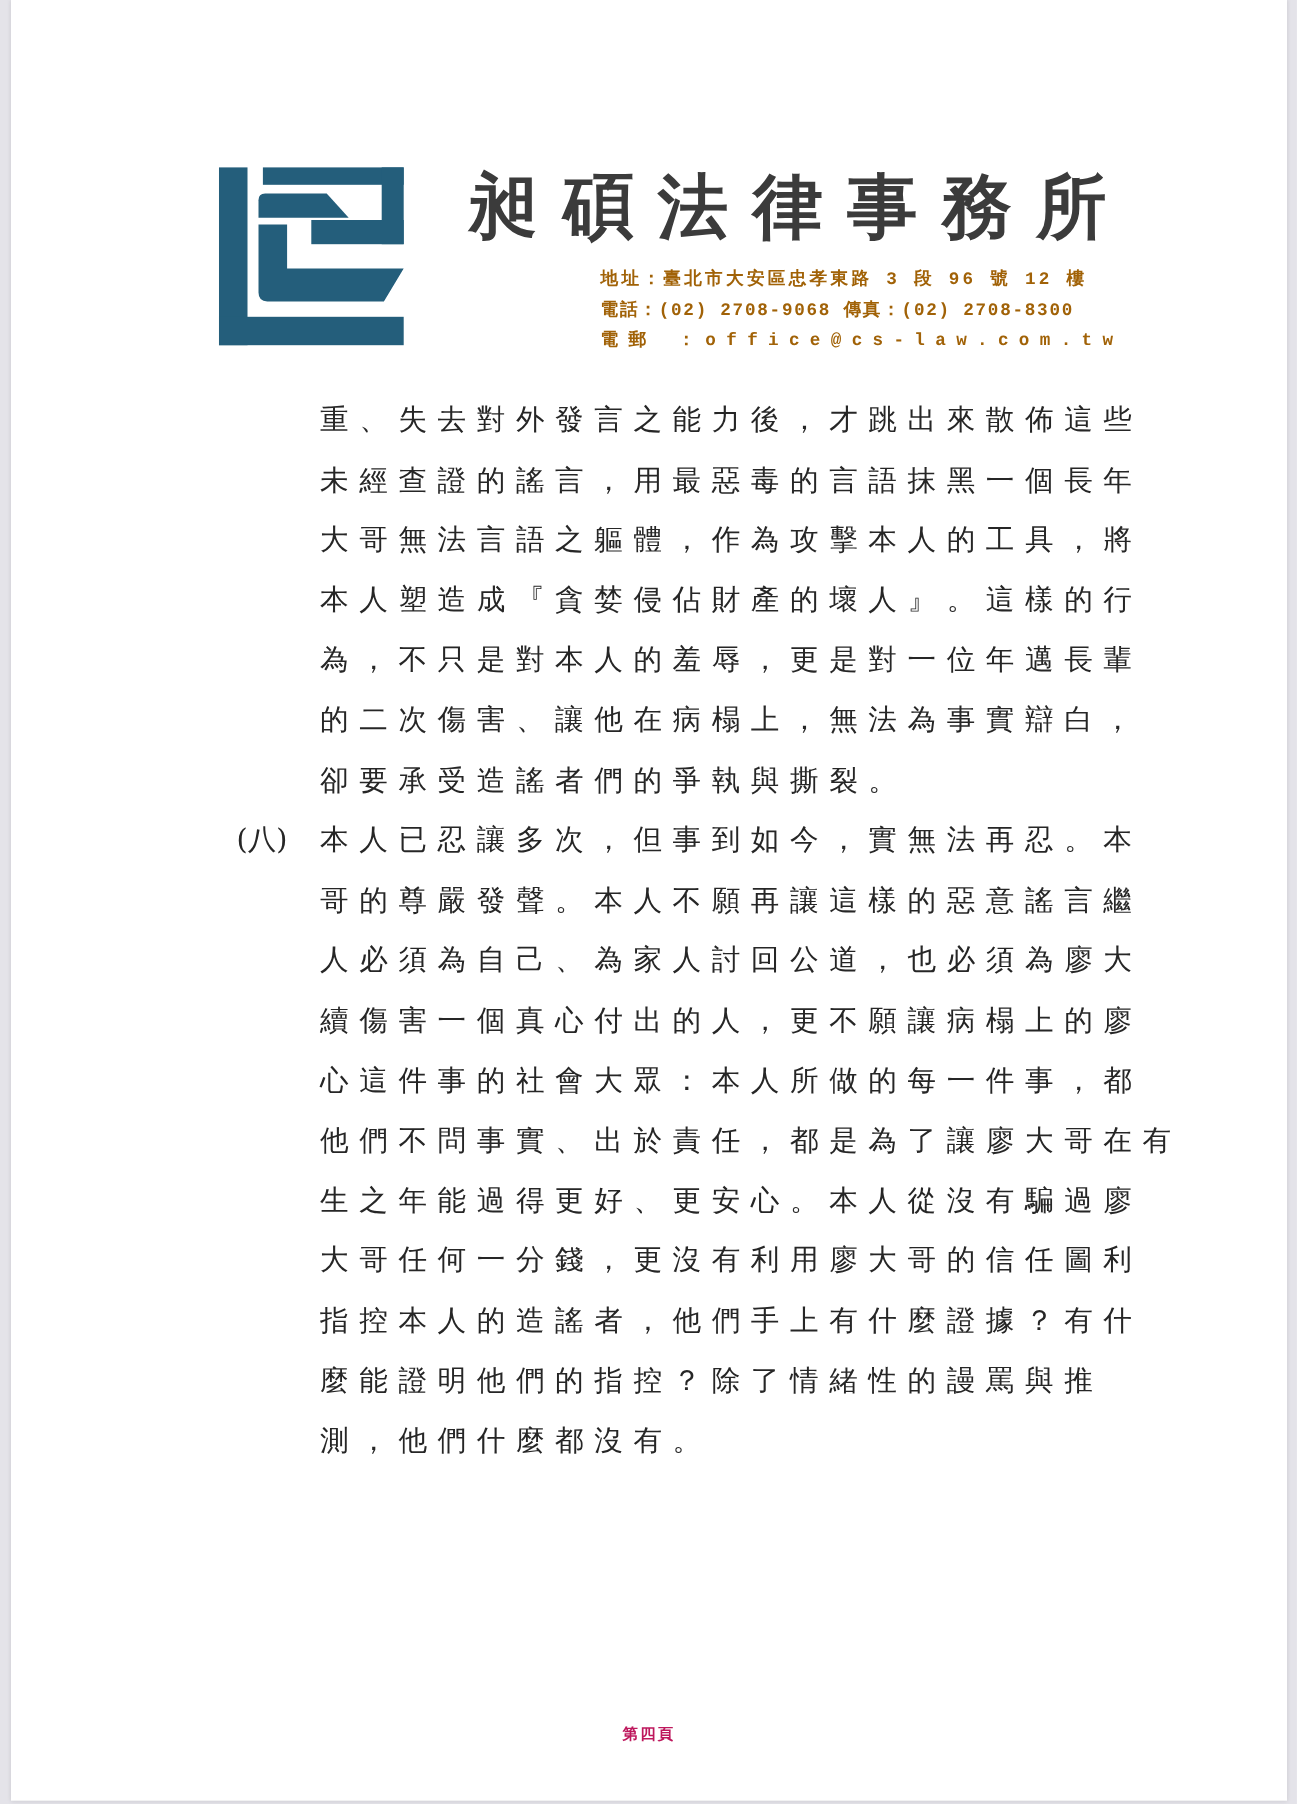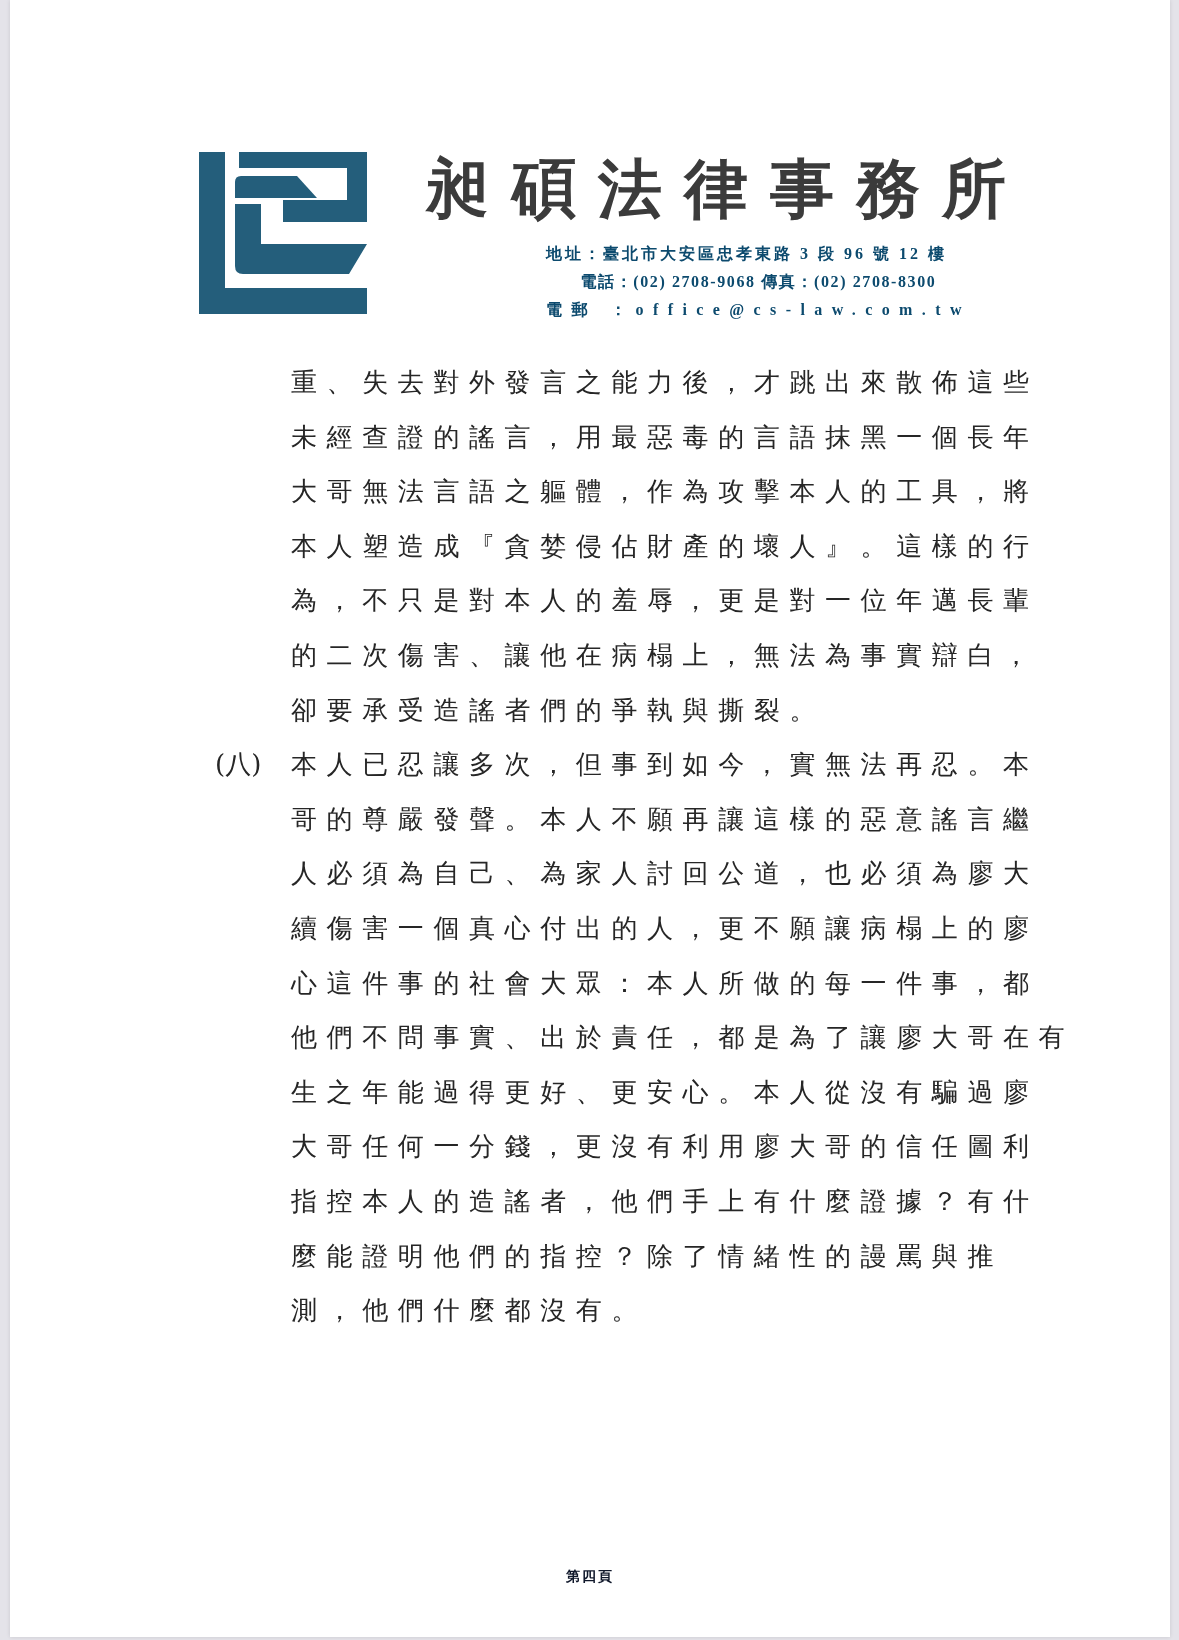--- a/index.html
+++ b/index.html
@@ -47,33 +47,33 @@
       color: #3b3b3b;
       letter-spacing: 22px;
       line-height: 74px;
       white-space: nowrap;
       margin-left: 28px;
     }
     .contact {
       position: absolute;
       left: 536px;
       top: 240px;
-      font-family: Liberation Serif, serif;
+      font-family: Liberation Mono, monospace;
       font-size: 16px;
       font-weight: bold;
-      color: #0c4a6e;
+      color: #a16207;
       line-height: 28px;
       white-space: nowrap;
     }
     .contact .row {
       display: block;
       height: 28px;
     }
     .contact .addr { letter-spacing: 3px; }
-    .contact .phone { letter-spacing: 1.6px; text-align: center; }
+    .contact .phone { letter-spacing: 1.6px; }
     .contact .email { letter-spacing: 9.4px; }
 
     .body-text {
       position: absolute;
       left: 281px;
       top: 355px;
       width: 720px;
       font-family: "DejaVu Serif", "Liberation Serif", serif;
       font-size: 26px;
       color: #262626;
@@ -94,21 +94,21 @@
     }
     .footer {
       position: absolute;
       left: 0;
       width: 100%;
       top: 1568px;
       text-align: center;
       font-family: "DejaVu Serif", serif;
       font-size: 14px;
       font-weight: bold;
-      color: #0f172a;
+      color: #be185d;
       letter-spacing: 2px;
     }
   </style>
 </head>
 <body>
 
 <div class="page">
 
   <div class="letterhead">
     <svg class="logo" viewBox="0 0 170 162" xmlns="http://www.w3.org/2000/svg">

